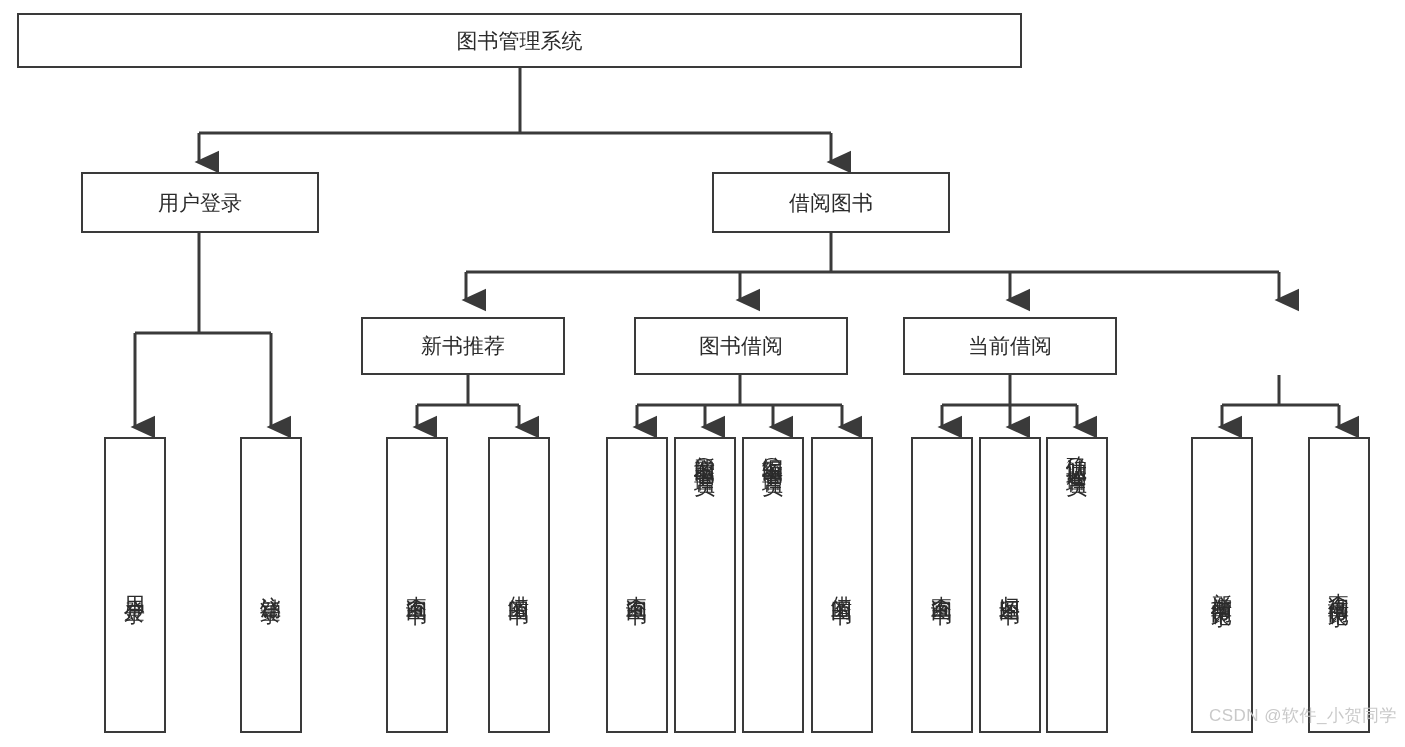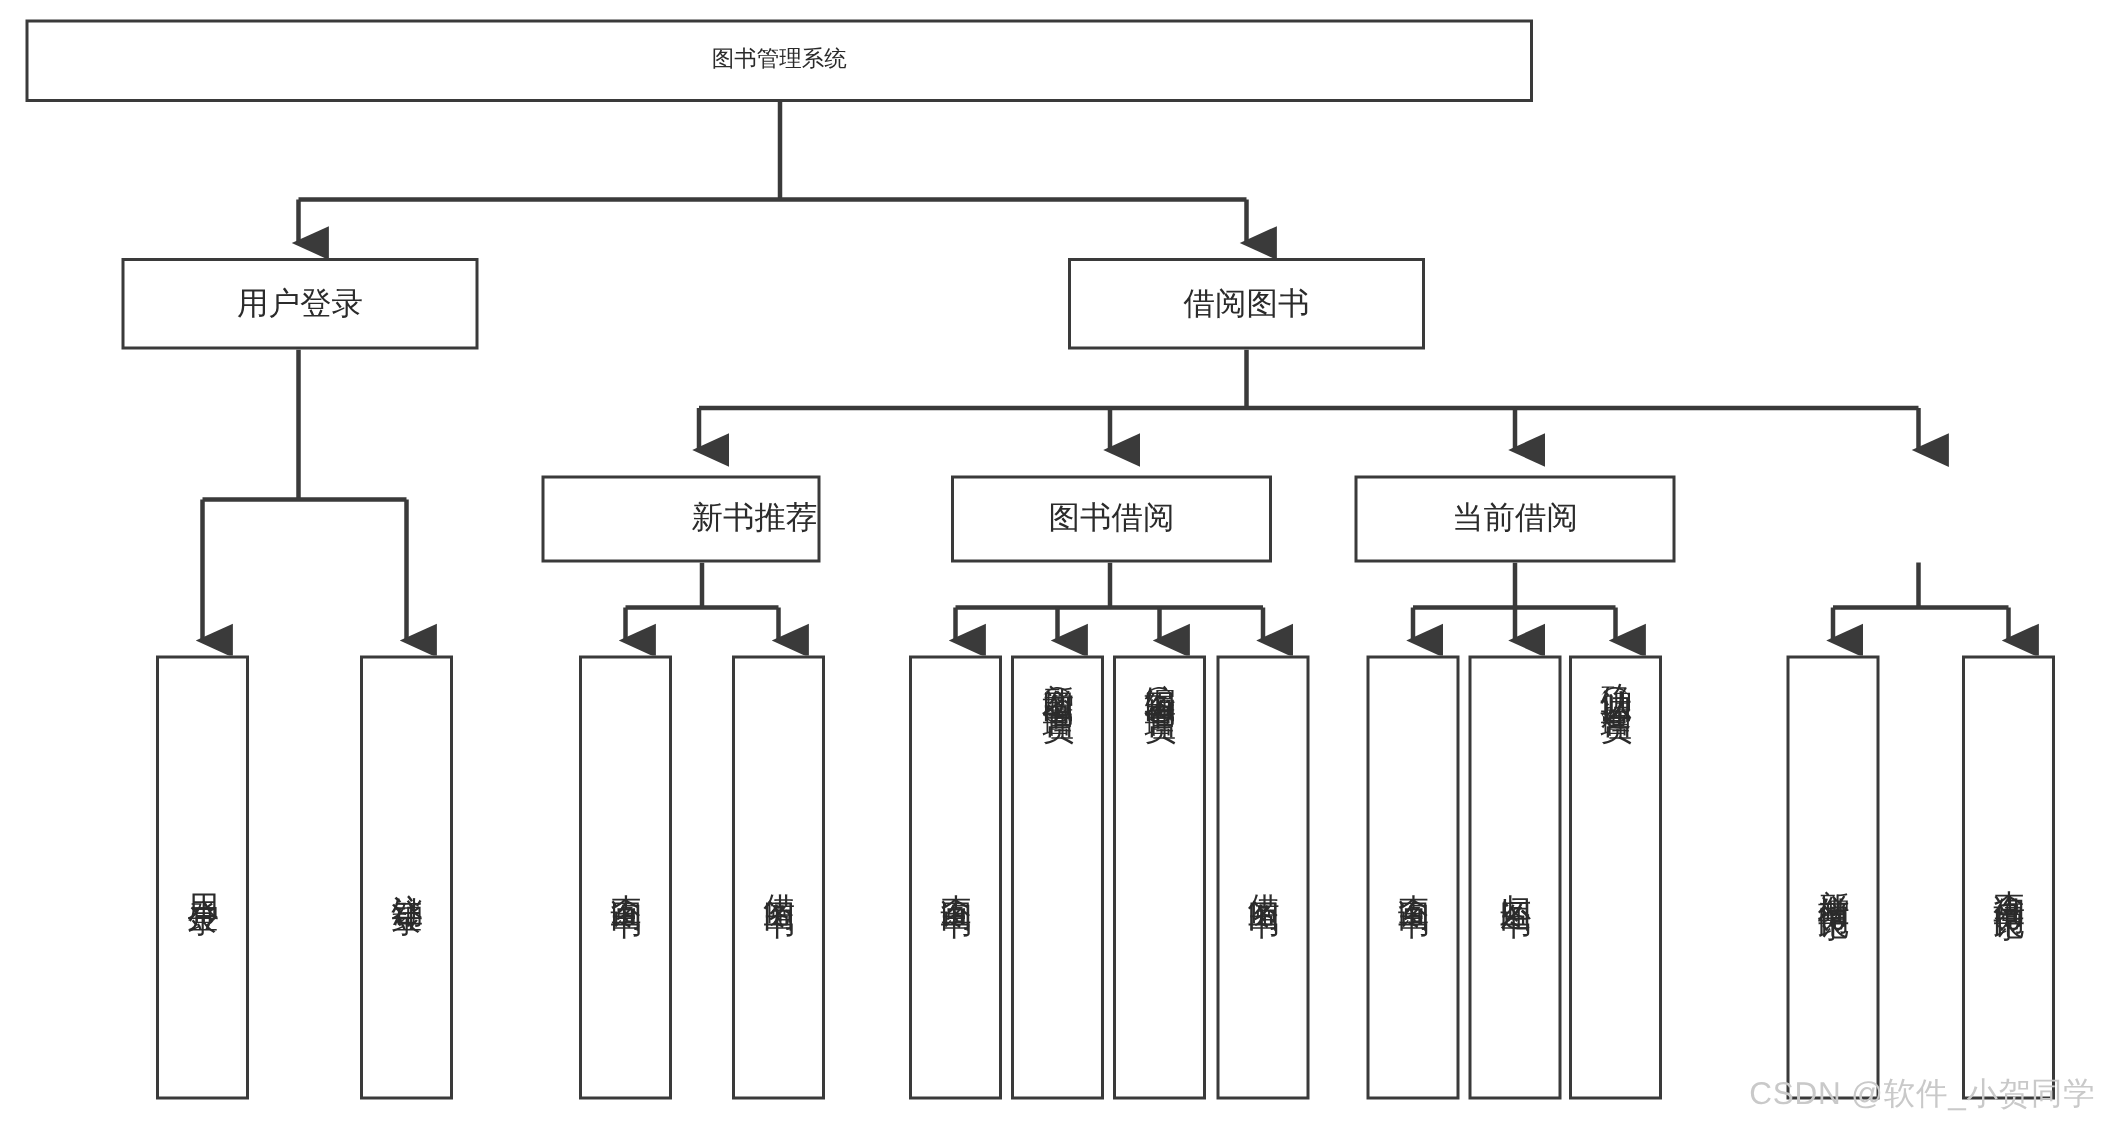--- a/index.html
+++ b/index.html
@@ -33,21 +33,21 @@
     display: flex;
     align-items: center;
     justify-content: center;
   }
   .node-label {
     color: #2b2b2b;
     text-align: center;
     line-height: 1.12;
     white-space: nowrap;
   }
-  .node.root .node-label { font-size: 15px; }
+  .node.root .node-label { font-size: 21px; }
   .node.level1 .node-label { font-size: 21px; }
   .node.level2 .node-label { font-size: 21px; }
 
   
   .node.leaf {
     align-items: flex-start;
     justify-content: center;
     padding-top: 0;
   }
   .node.leaf .node-label {
@@ -57,22 +57,22 @@
     letter-spacing: 3px;
     line-height: 1;
     white-space: nowrap;
   }
   .node.leaf.centered {
     align-items: center;
   }
   .watermark {
     position: absolute;
     right: 8px;
-    bottom: 4px;
-    font-size: 21px;
+    bottom: 20px;
+    font-size: 17px;
     color: #c9c9c9;
     white-space: nowrap;
     letter-spacing: 0.5px;
   }
 </style>
 </head>
 <body>
 
 <div id="diagram-root">
 
@@ -131,21 +131,21 @@
   </div>
 
   <div class="node level1" style="left:81px; top:172px; width:238px; height:61px;">
     <span class="node-label">用户登录</span>
   </div>
 
   <div class="node level1" style="left:712px; top:172px; width:238px; height:61px;">
     <span class="node-label">借阅图书</span>
   </div>
 
-  <div class="node level2" style="left:361px; top:317px; width:186px; height:58px;justify-content:flex-end;">
+  <div class="node level2" style="left:361px; top:317px; width:204px; height:58px;">
     <span class="node-label">新书推荐</span>
   </div>
 
   <div class="node level2" style="left:634px; top:317px; width:214px; height:58px;">
     <span class="node-label">图书借阅</span>
   </div>
 
   <div class="node level2" style="left:903px; top:317px; width:214px; height:58px;">
     <span class="node-label">当前借阅</span>
   </div>

